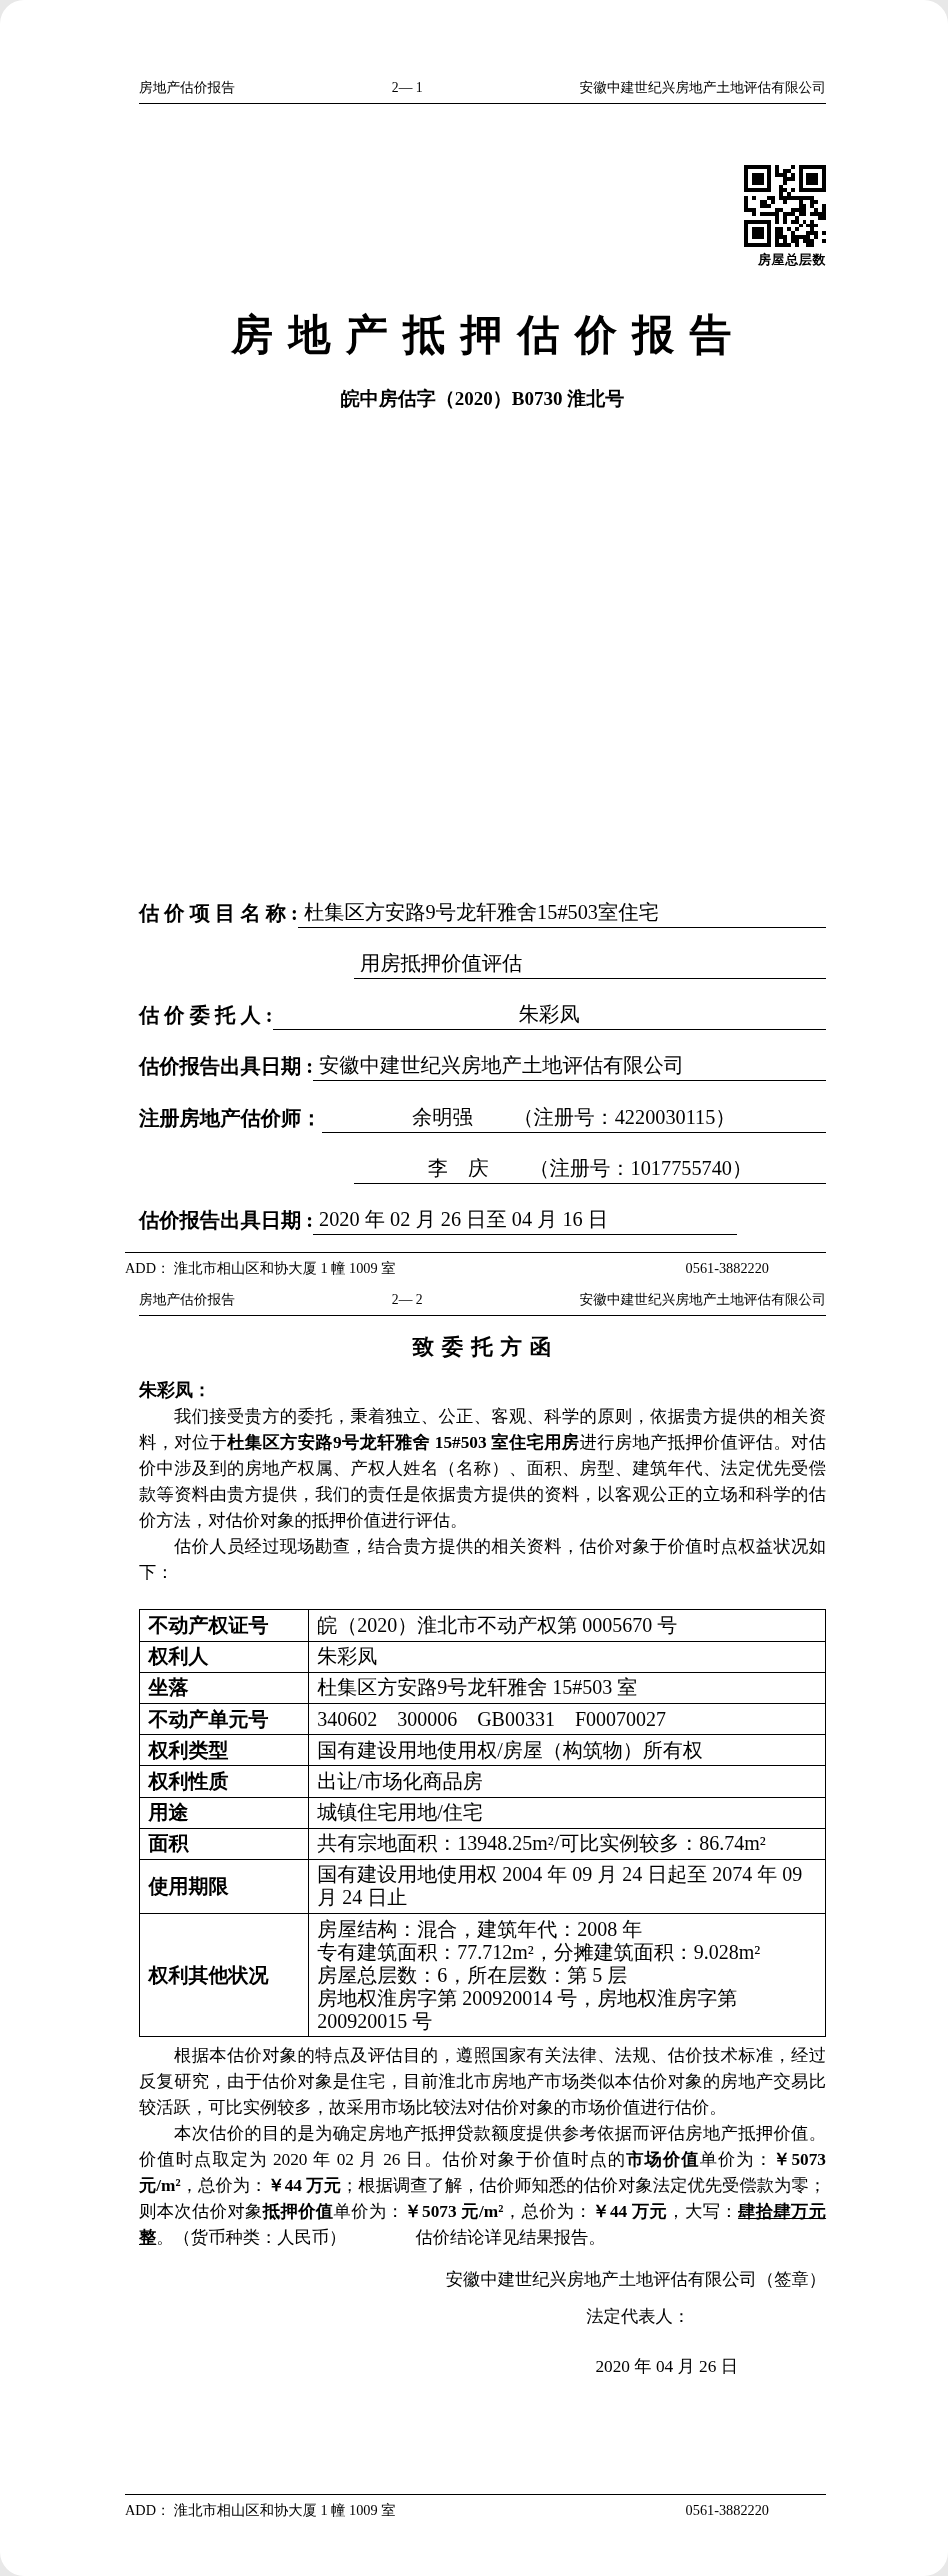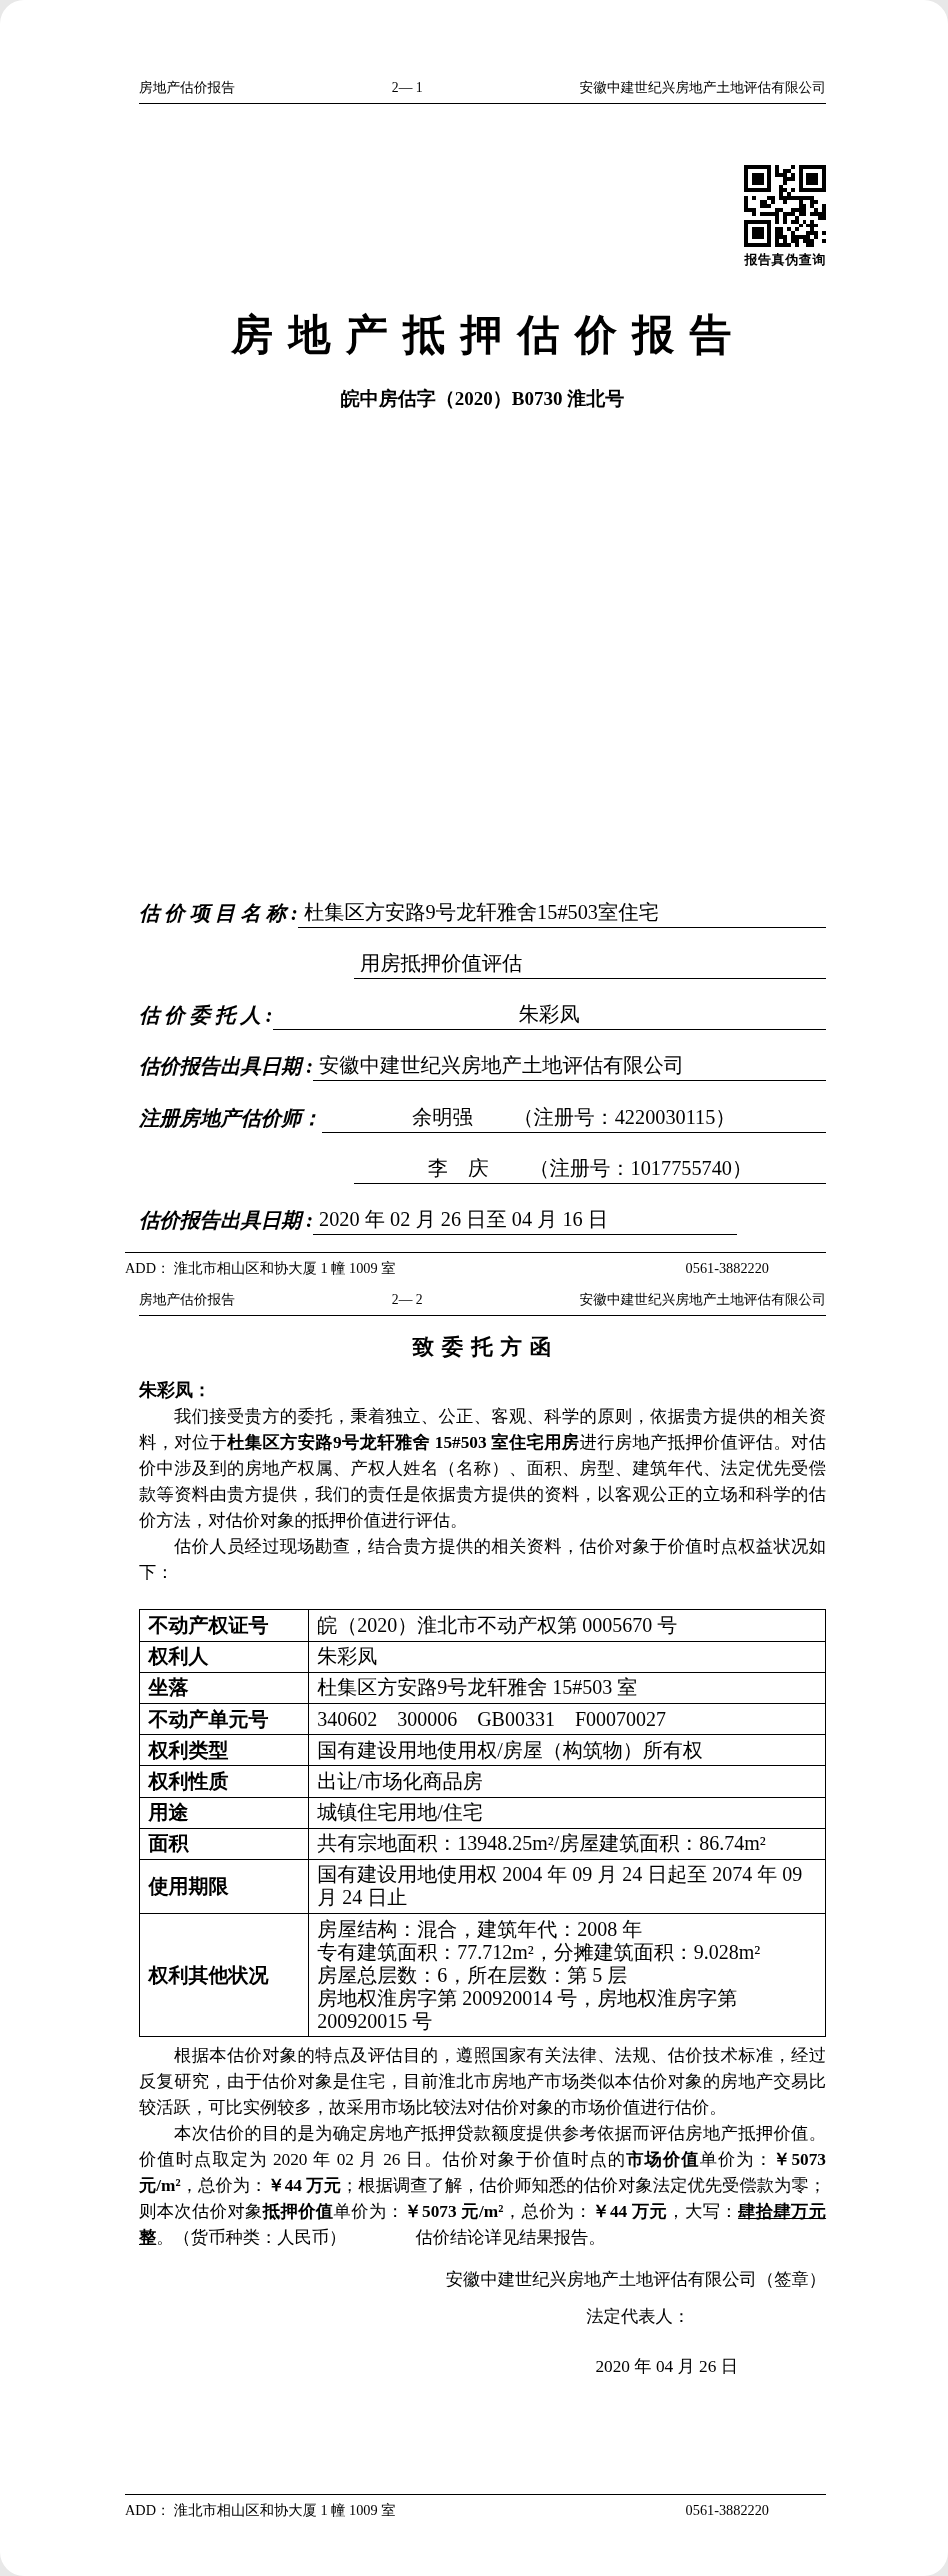--- a/index.html
+++ b/index.html
@@ -19,21 +19,21 @@
   
   #page1 .inner { padding-top:79px; }
   .qr-block { display:flex; flex-direction:column; align-items:flex-end; margin-top:61px; }
   .qr-box { width:82px; height:82px; }
   .qr-label { font-size:13px; font-weight:bold; margin-top:3.6px; letter-spacing:0.6px; }
   .big-title { text-align:center; font-size:42px; font-weight:bold; letter-spacing:2.4px; margin-top:39px; line-height:55px; }
   .doc-number { text-align:center; font-size:19px; font-weight:bold; margin-top:23px; line-height:26px; }
 
   .form { margin-top:485px; font-size:20.3px; }
   .form-row { display:flex; align-items:flex-end; height:31px; margin-bottom:20.3px; line-height:30px; }
-  .form-label { font-weight:bold; white-space:nowrap;font-style:italic; }
+  .form-label { font-weight:bold; white-space:nowrap; }
   .uline { border-bottom:1.2px solid #000; flex:1; padding:0 6px; white-space:nowrap; overflow:hidden; }
   .uline.center { text-align:center; }
   .uline.boldval { font-weight:normal; }
   .uline.fixedw { flex:0 0 412px; }
   .indent-360 { margin-left:215px; }
 
   .page-footer { position:absolute; left:125px; right:122px; border-top:1.2px solid #000; padding-top:6px;
                  display:flex; justify-content:space-between; font-size:14.3px; line-height:18px; }
   #page1 .page-footer { bottom:7.2px; }
   #page2 .page-footer { bottom:57px; }
@@ -203,21 +203,21 @@
             <rect x="17" y="19" width="1" height="1"></rect>
             <rect x="20" y="19" width="1" height="1"></rect>
             <rect x="8" y="20" width="1" height="1"></rect>
             <rect x="9" y="20" width="1" height="1"></rect>
             <rect x="10" y="20" width="1" height="1"></rect>
             <rect x="11" y="20" width="1" height="1"></rect>
             <rect x="13" y="20" width="1" height="1"></rect>
             <rect x="16" y="20" width="1" height="1"></rect>
             <rect x="17" y="20" width="1" height="1"></rect>
           </svg>
-        <div class="qr-label">报告真伪查询</div>
+        <div class="qr-label">房屋总层数</div>
       </div>
 
       <div class="big-title">房 地 产 抵 押 估 价 报 告</div>
       <div class="doc-number">皖中房估字（2020）B0730 淮北号</div>
 
       <div class="form">
         <div class="form-row">
           <span class="form-label">估 价 项 目 名 称 :</span>
           <span class="uline boldval">杜集区方安路9号龙轩雅舍15#503室住宅</span>
         </div>
@@ -294,21 +294,21 @@
           <tr>
             <td class="lbl">权利性质</td>
             <td>出让/市场化商品房</td>
           </tr>
           <tr>
             <td class="lbl">用途</td>
             <td>城镇住宅用地/住宅</td>
           </tr>
           <tr>
             <td class="lbl">面积</td>
-            <td>共有宗地面积：13948.25m²/房屋建筑面积：86.74m²</td>
+            <td>共有宗地面积：13948.25m²/可比实例较多：86.74m²</td>
           </tr>
           <tr>
             <td class="lbl">使用期限</td>
             <td>国有建设用地使用权 2004 年 09 月 24 日起至 2074 年 09 月 24 日止</td>
           </tr>
           <tr>
             <td class="lbl">权利其他状况</td>
             <td class="pre">房屋结构：混合，建筑年代：2008 年
 专有建筑面积：77.712m²，分摊建筑面积：9.028m²
 房屋总层数：6，所在层数：第 5 层

